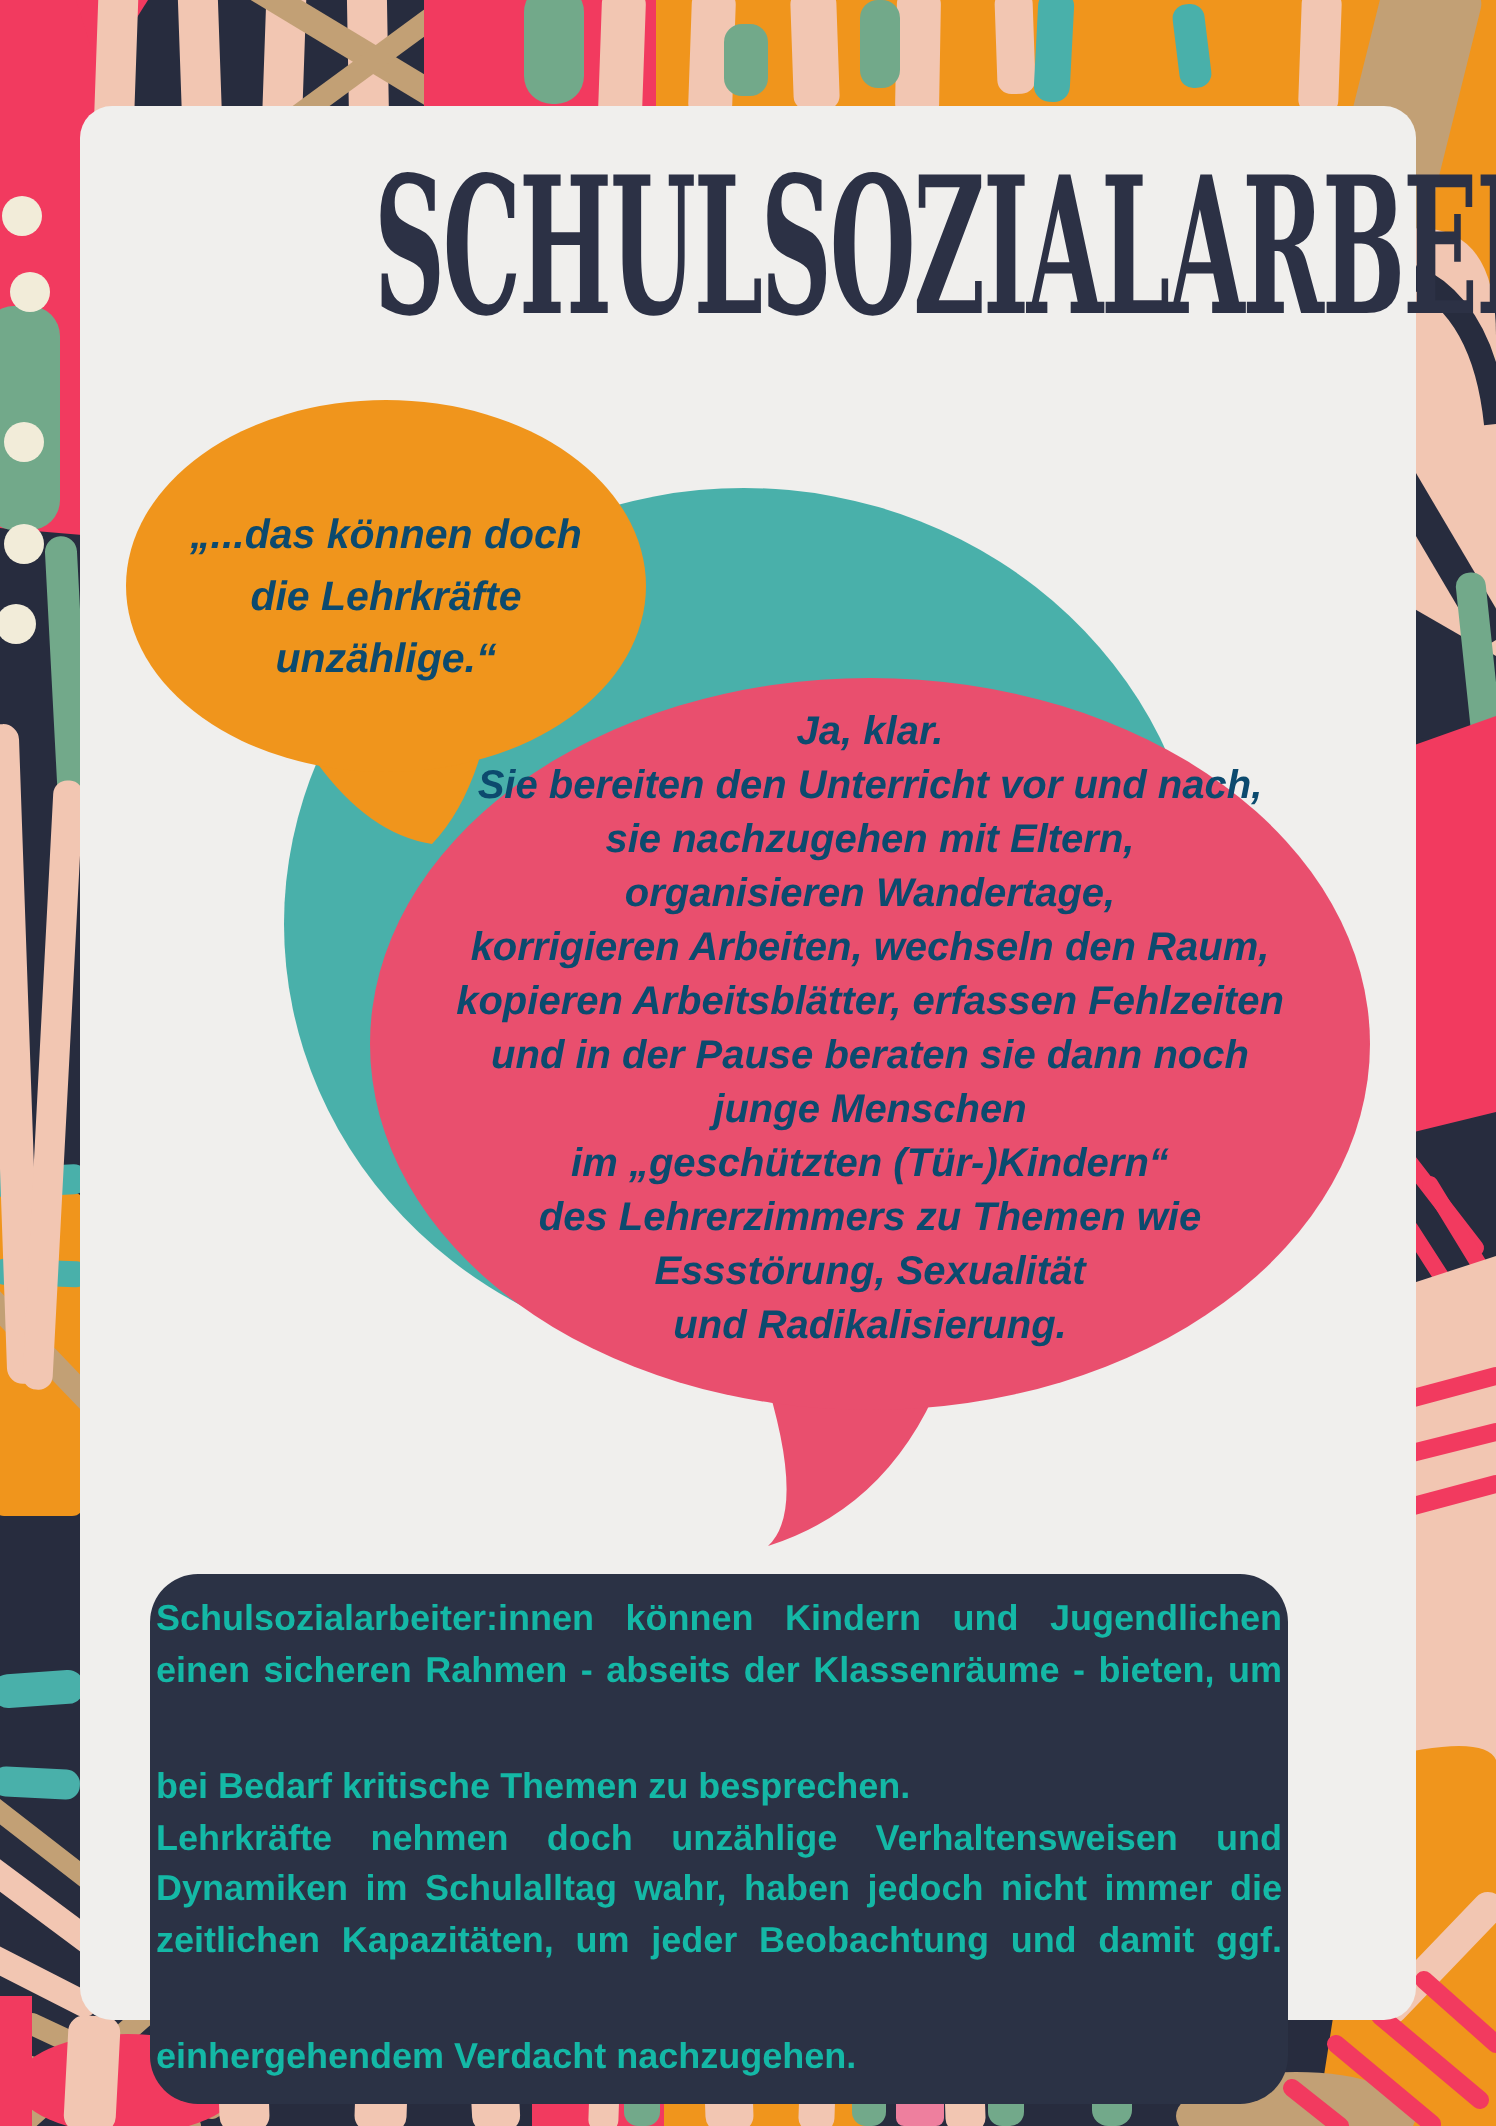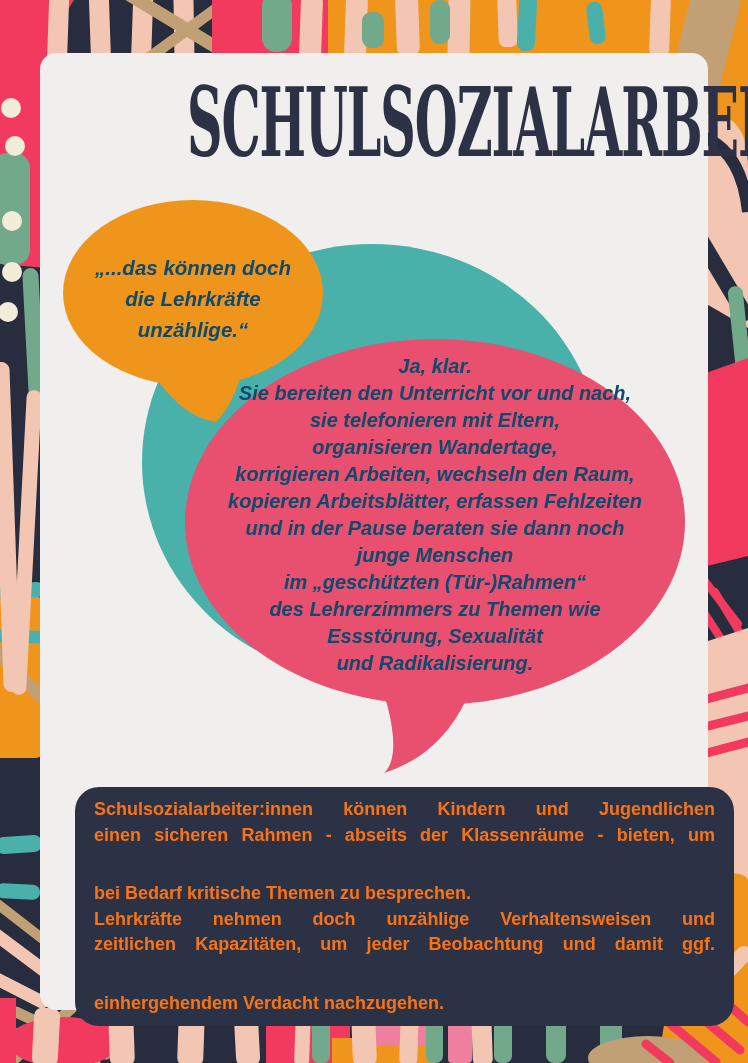--- a/index.html
+++ b/index.html
@@ -21,23 +21,23 @@
          letter-spacing:-2px;color:#2c3145;transform:scale(0.56,1.08);
          transform-origin:50% 50%;white-space:nowrap;}
 
   .bubbles{position:absolute;left:0;top:0;width:668px;height:735px;display:block;}
 
   .bubble-text{position:absolute;color:#0c4a6e;font-weight:bold;font-style:italic;
                text-align:center;}
   .orange-text{left:23px;top:199px;width:260px;font-size:20.5px;line-height:31px;}
   .pink-text{left:155px;top:300px;width:480px;font-size:20px;line-height:27px;}
 
-  .info-box{position:absolute;left:35px;top:734px;width:659px;box-sizing:border-box;
-            background:#2b3245;border-radius:24px;padding:10px 19px;
-            color:#f97316;font-weight:bold;font-size:18px;line-height:25.5px;}
+  .info-box{position:absolute;left:35px;top:734px;width:569px;box-sizing:border-box;
+            background:#2b3245;border-radius:24px;padding:10px 3px;
+            color:#14b8a6;font-weight:bold;font-size:18px;line-height:25.5px;}
   .jline{text-align:justify;text-align-last:justify;}
   .jlast{text-align-last:left;margin-top:33px;}
 </style>
 </head>
 <body>
 
 <div class="stage">
 
   <svg class="bg" viewBox="0 0 748 1063" aria-hidden="true">
     <rect class="f-nv" width="748" height="1063"></rect>
@@ -174,35 +174,36 @@
 
     <div class="bubble-text orange-text">
       <div>„...das können doch</div>
       <div>die Lehrkräfte</div>
       <div>unzählige.“</div>
     </div>
 
     <div class="bubble-text pink-text">
       <div>Ja, klar.</div>
       <div>Sie bereiten den Unterricht vor und nach,</div>
-      <div>sie telefonieren mit Eltern,</div>
+      <div>sie nachzugehen mit Eltern,</div>
       <div>organisieren Wandertage,</div>
       <div>korrigieren Arbeiten, wechseln den Raum,</div>
       <div>kopieren Arbeitsblätter, erfassen Fehlzeiten</div>
       <div>und in der Pause beraten sie dann noch</div>
       <div>junge Menschen</div>
-      <div>im „geschützten (Tür-)Rahmen“</div>
+      <div>im „geschützten (Tür-)Kindern“</div>
       <div>des Lehrerzimmers zu Themen wie</div>
       <div>Essstörung, Sexualität</div>
       <div>und Radikalisierung.</div>
     </div>
 
     <div class="info-box">
       <div class="jline">Schulsozialarbeiter:innen können Kindern und Jugendlichen</div>
       <div class="jline">einen sicheren Rahmen - abseits der Klassenräume - bieten, um</div>
       <div class="jline jlast">bei Bedarf kritische Themen zu besprechen.</div>
       <div class="jline">Lehrkräfte nehmen doch unzählige Verhaltensweisen und</div>
+      <div class="jline">Dynamiken im Schulalltag wahr, haben jedoch nicht immer die</div>
       <div class="jline">zeitlichen Kapazitäten, um jeder Beobachtung und damit ggf.</div>
       <div class="jline jlast">einhergehendem Verdacht nachzugehen.</div>
     </div>
 
   </div>
 </div>
 
 </body></html>

